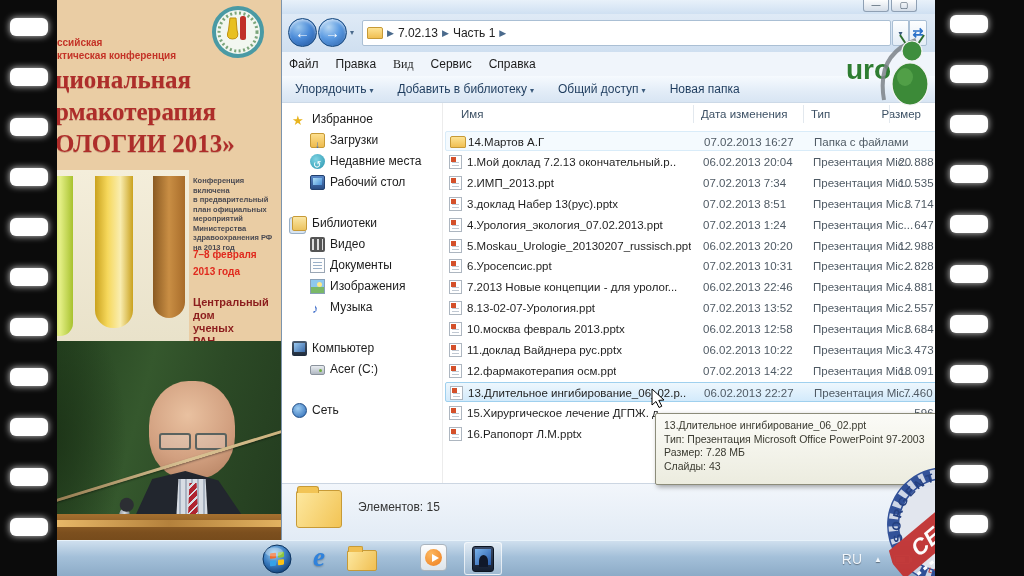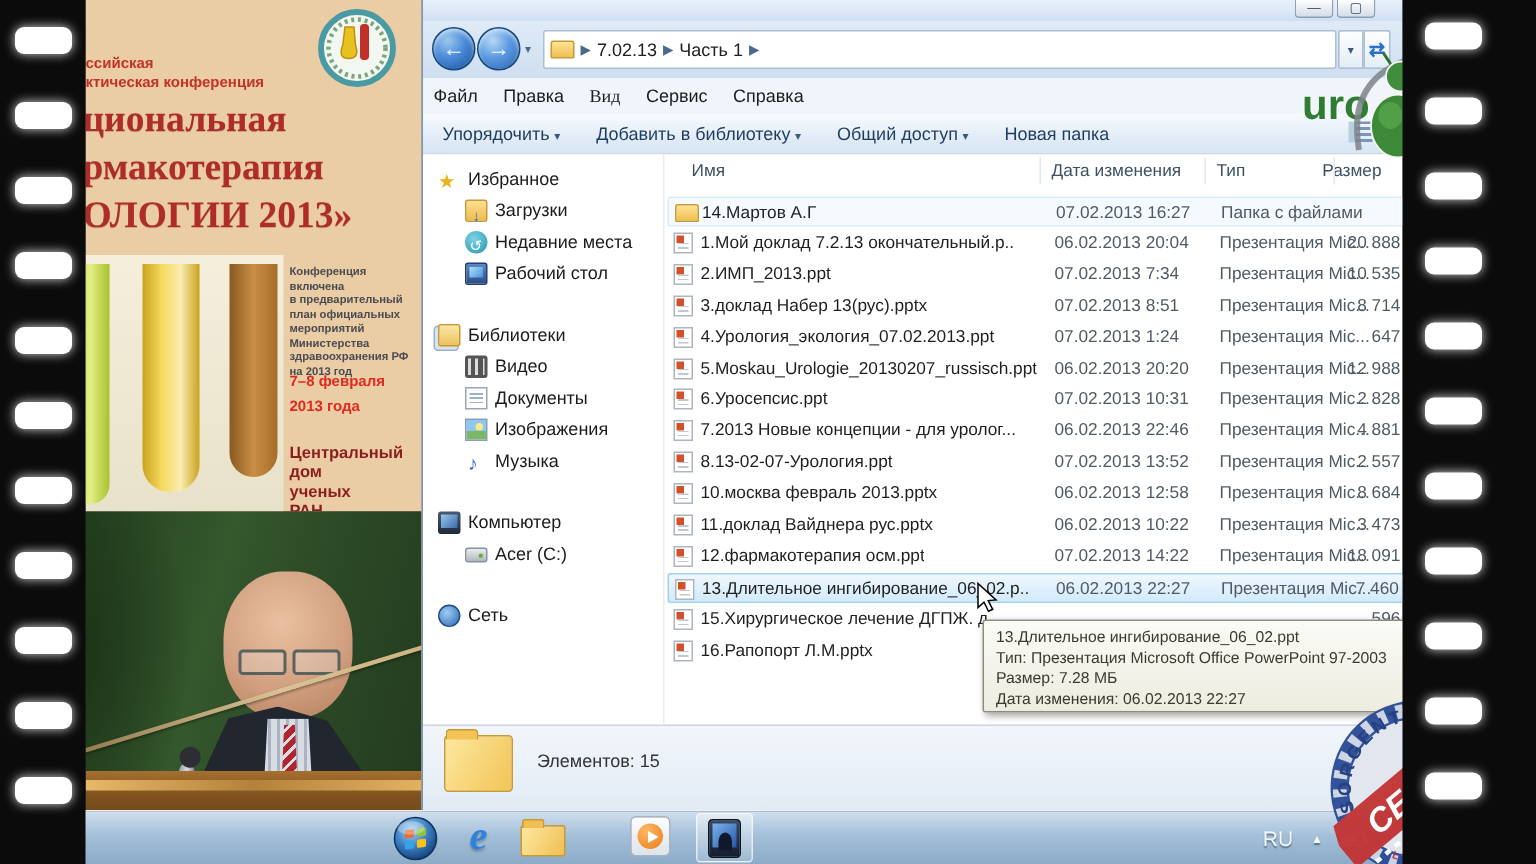--- a/index.html
+++ b/index.html
@@ -164,21 +164,21 @@
   
   #statusbar{position:absolute;left:0;top:483px;width:100%;height:57px;
              background:linear-gradient(#f2f6fb,#e2ebf5);border-top:1px solid #ccd6e2;}
   #bigfolder{position:absolute;left:14px;top:6px;width:46px;height:38px;border:1px solid #c79a36;
              border-radius:3px;background:linear-gradient(120deg,#fde8a0,#f2c455);}
   #bigfolder:before{content:"";position:absolute;left:0;top:-5px;width:20px;height:6px;
              background:#f2c455;border:1px solid #c79a36;border-bottom:none;border-radius:3px 3px 0 0;}
   #status-text{position:absolute;left:76px;top:16px;font-size:12px;color:#333;}
 
   
-  #tooltip{position:absolute;left:655px;top:413px;width:295px;height:62px;z-index:40;
+  #tooltip{position:absolute;left:655px;top:413px;width:295px;height:72px;z-index:40;
            background:linear-gradient(#fbfbf7,#ececdf);border:1px solid #8c8c7a;border-radius:2px;
            box-shadow:2px 2px 5px rgba(0,0,0,.35);padding:5px 8px;
            font-size:10.5px;line-height:13.5px;color:#3a3a30;white-space:nowrap;overflow:hidden;}
 
   
   #cursor{position:absolute;left:650px;top:388px;z-index:45;}
 
   
   #taskbar{position:absolute;left:0;top:540px;width:1024px;height:36px;z-index:10;
            background:linear-gradient(#cfdfee,#a4c0d9 45%,#8cabc7);border-top:1px solid #e8f2fa;}
@@ -211,21 +211,21 @@
   #battery{width:16px;height:9px;border:1px solid #f0f5fa;border-radius:1px;position:relative;}
   #battery:before{content:"";position:absolute;right:-3px;top:2px;width:2px;height:4px;background:#f0f5fa;}
   #battery:after{content:"";position:absolute;left:1px;top:1px;bottom:1px;width:9px;background:#f0f5fa;}
   #signal{position:relative;width:16px;height:12px;}
   #signal i{position:absolute;bottom:0;width:3px;background:#f0f5fa;}
   #signal i:nth-child(1){left:0;height:4px;}
   #signal i:nth-child(2){left:5px;height:7px;}
   #signal i:nth-child(3){left:10px;height:11px;}
 
   
-  #urologo{position:absolute;left:866px;top:34px;width:76px;height:84px;z-index:30;}
+  #urologo{position:absolute;left:844px;top:34px;width:76px;height:84px;z-index:30;}
   #urotext{position:absolute;left:2px;top:20px;font-size:28px;font-weight:bold;color:#2e7d32;
            text-shadow:0 0 3px rgba(255,255,255,.9),0 0 1px #fff;letter-spacing:0px;}
   #capstamp{position:absolute;left:884px;top:464px;width:122px;height:122px;z-index:55;
             transform:rotate(-16deg);opacity:.96;}
 </style>
 </head>
 <body>
 <div id="stage">
 
 <div id="poster">
@@ -499,21 +499,20 @@
   <div id="statusbar">
     <div id="bigfolder"></div>
     <div id="status-text">Элементов: 15</div>
   </div>
 </div>
 
 <div id="tooltip">
   <div>13.Длительное ингибирование_06_02.ppt</div>
   <div>Тип: Презентация Microsoft Office PowerPoint 97-2003</div>
   <div>Размер: 7.28 МБ</div>
-  <div>Дата изменения: 06.02.2013 22:27</div>
   <div>Слайды: 43</div>
 </div>
 
 <svg id="cursor" width="20" height="22" viewBox="0 0 20 22">
   <path d="M2,1 L2,17 L6,13.5 L9,19.5 L11.8,18.2 L8.8,12.4 L14,12 Z" fill="#fff" stroke="#000" stroke-width="1"></path>
 </svg>
 
 <div id="taskbar">
   <svg class="tb-ico" style="left:262px" width="30" height="30" viewBox="0 0 30 30">
     <defs>

